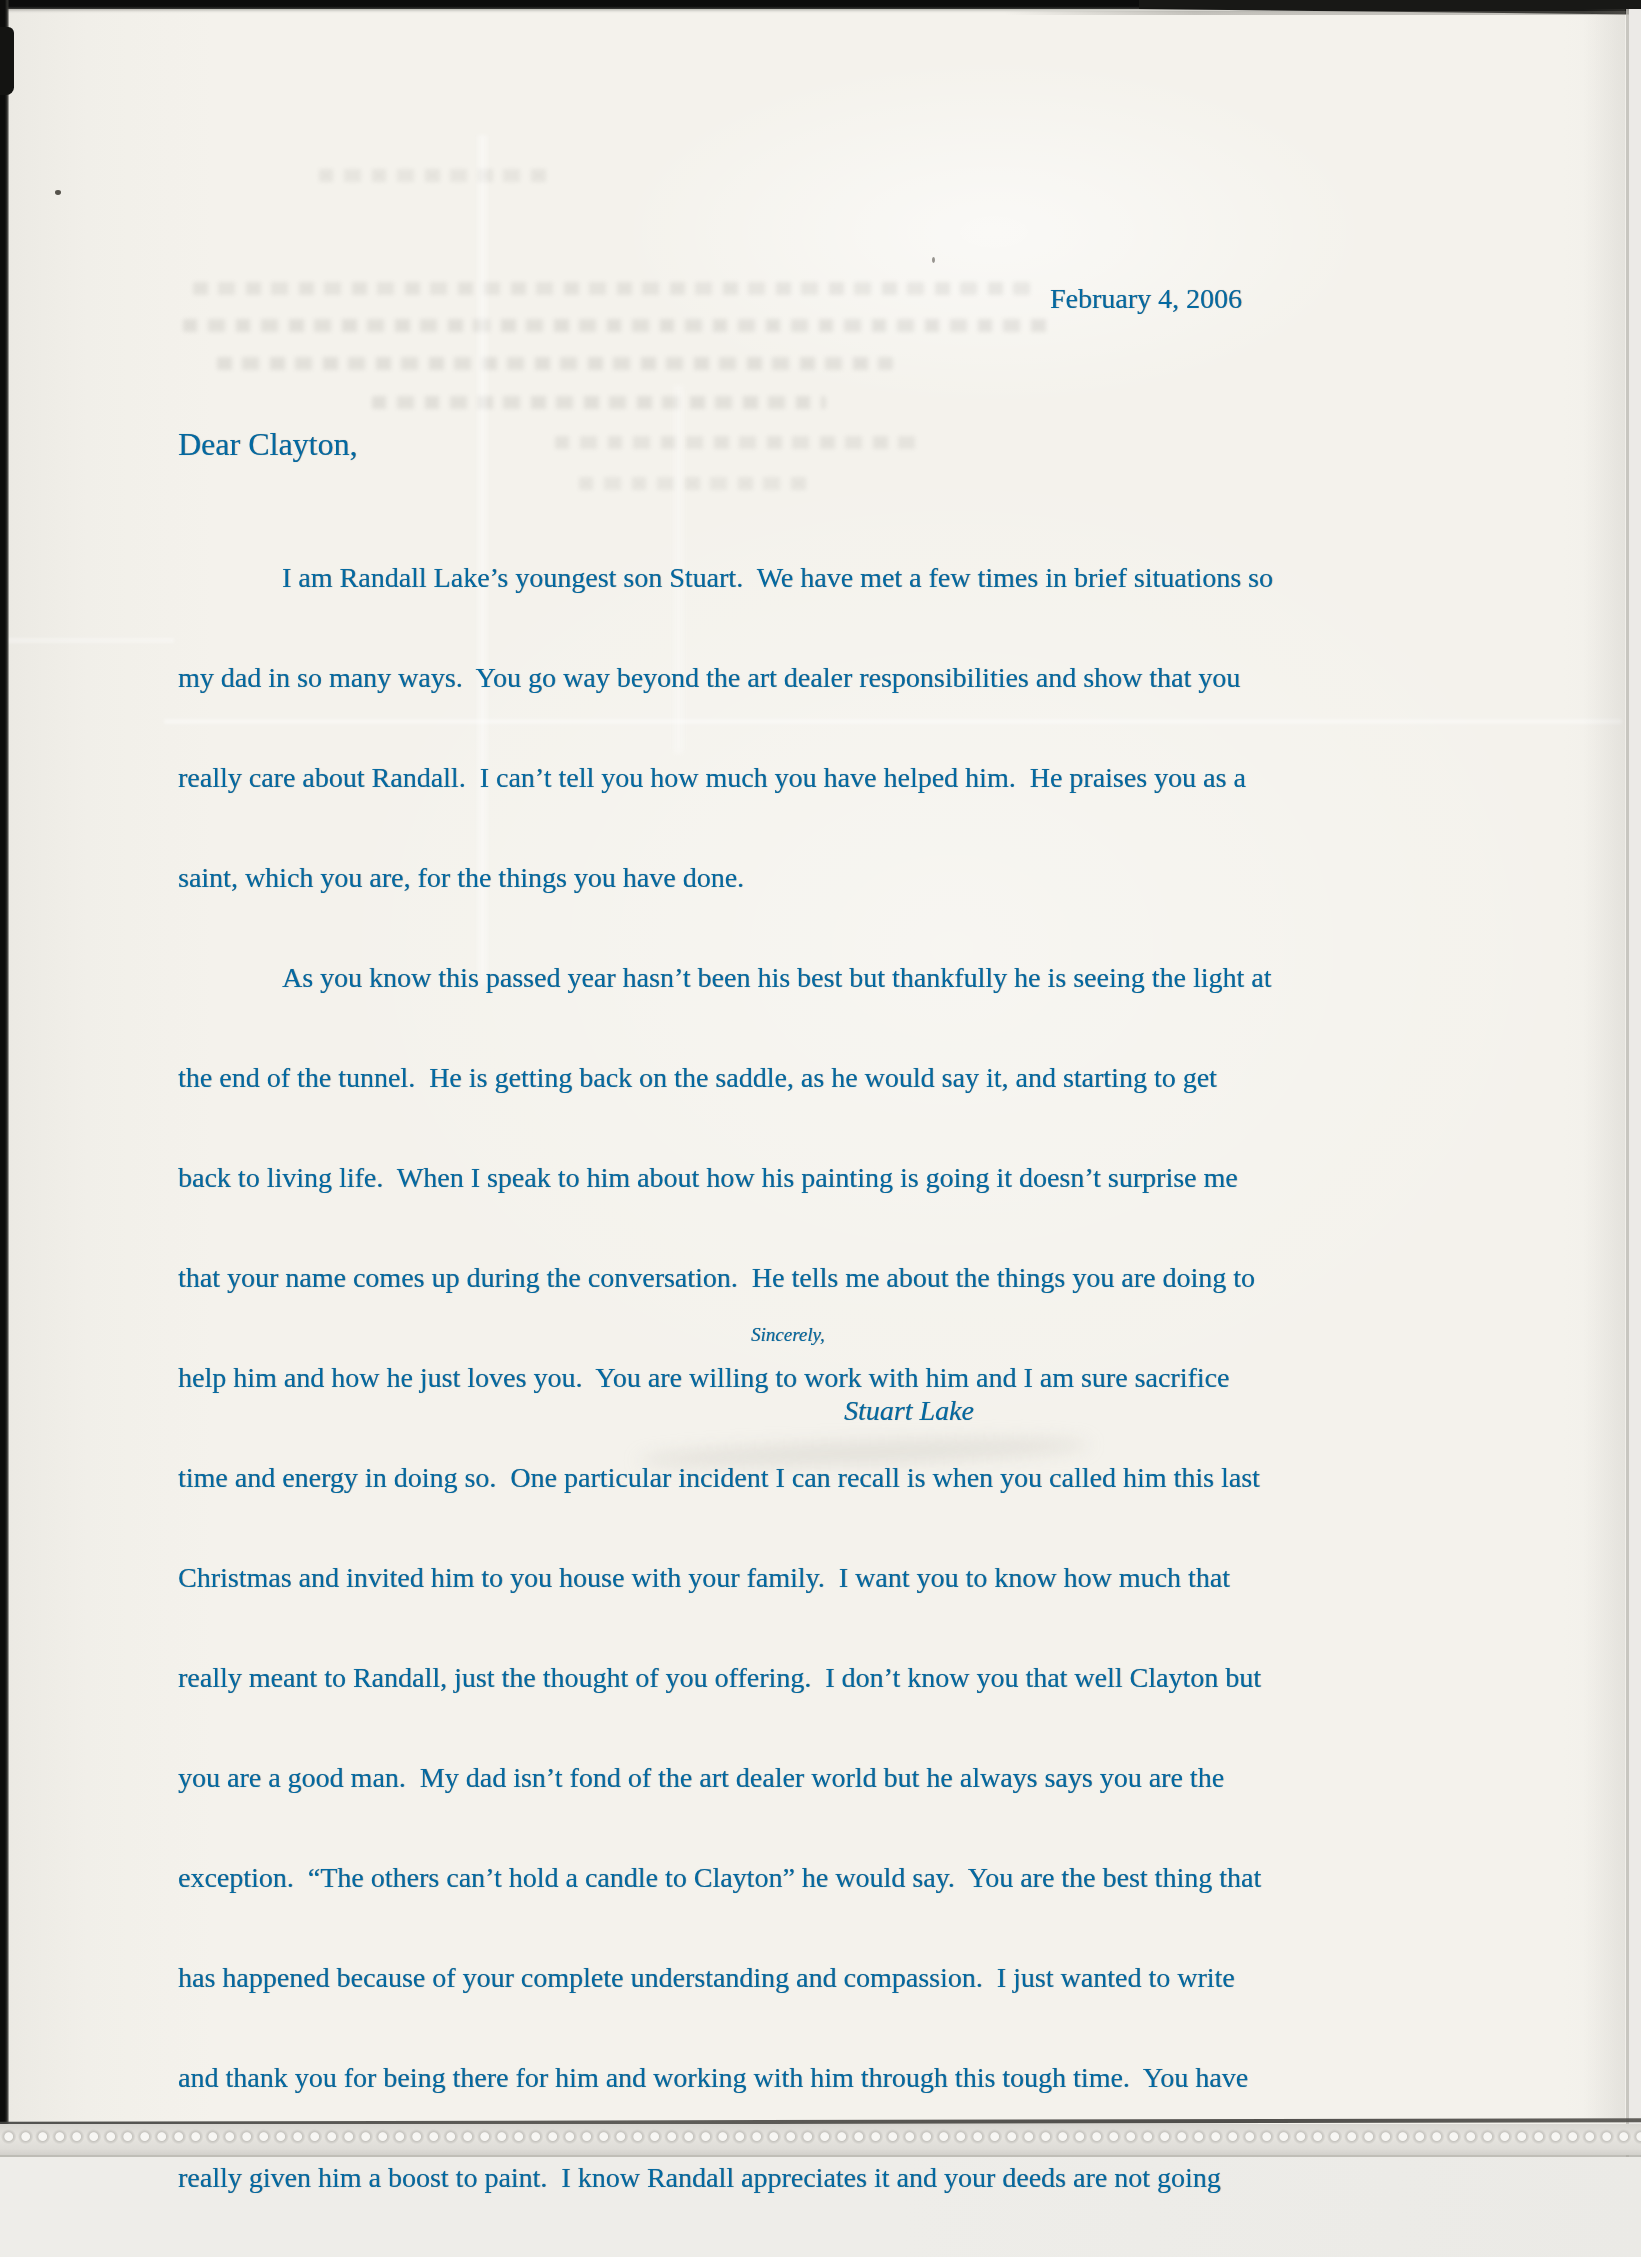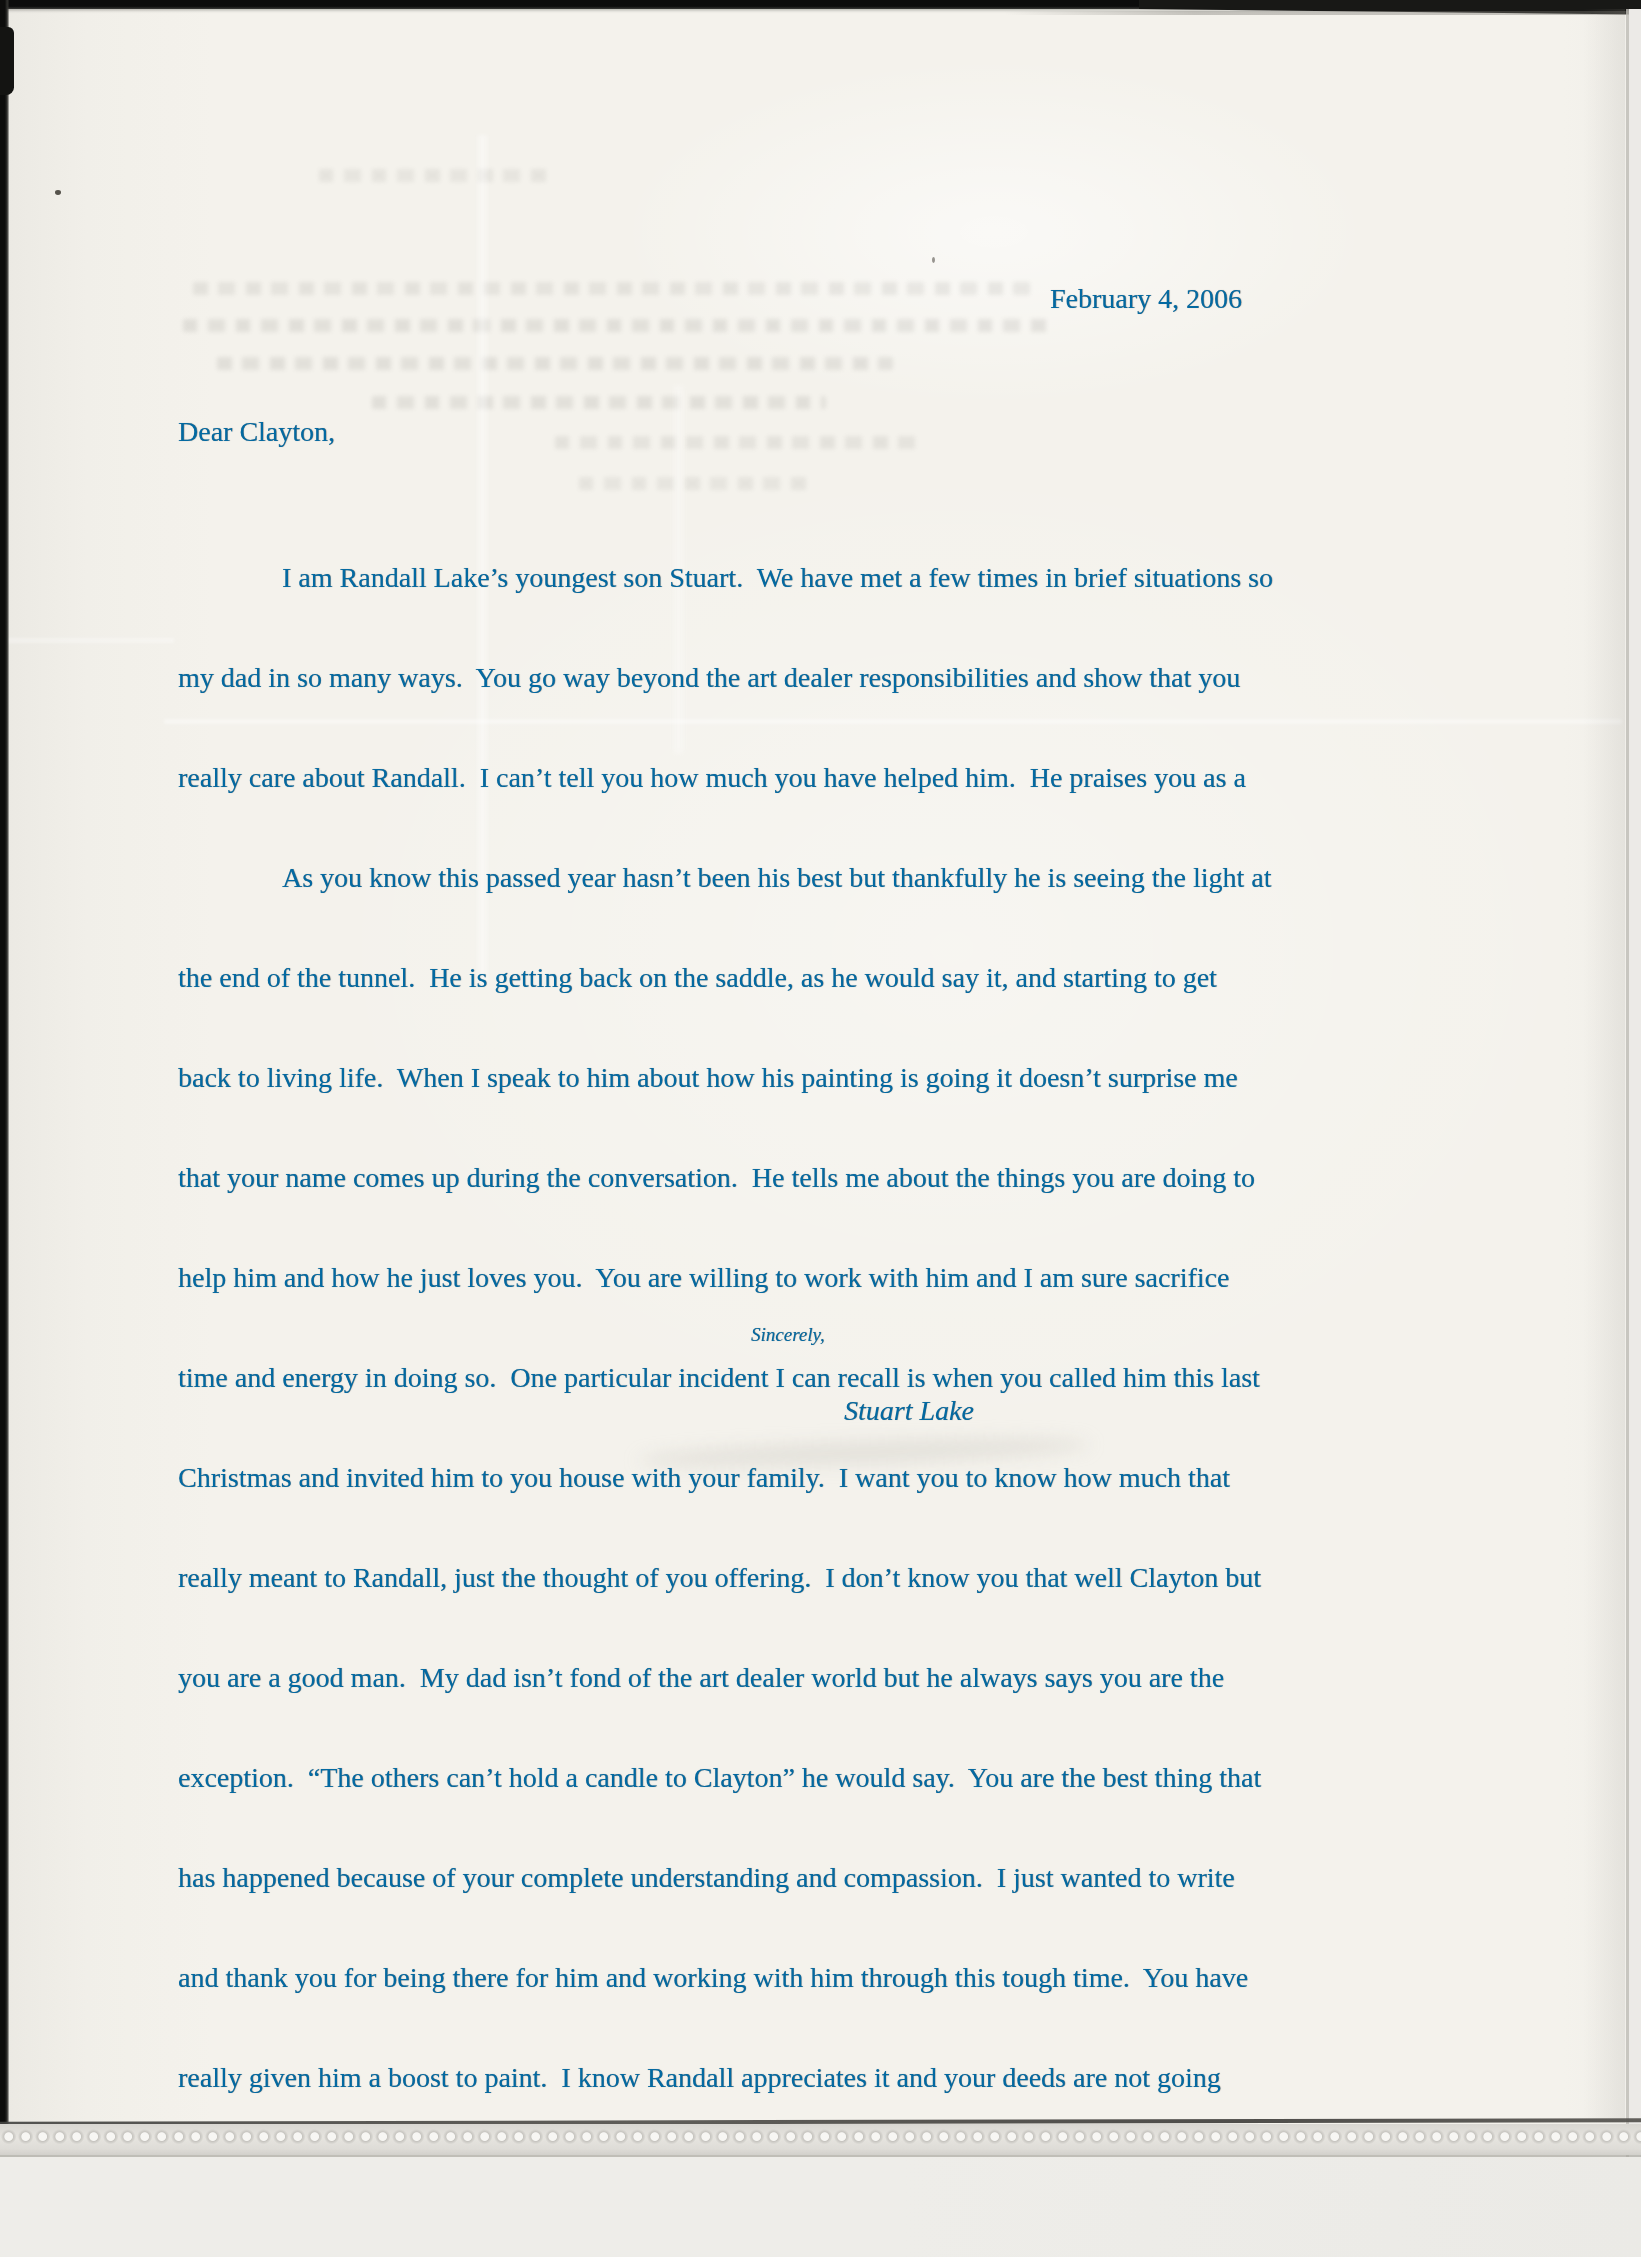--- a/index.html
+++ b/index.html
@@ -116,21 +116,21 @@
   }
   .speck { background: #55524b; border-radius: 50%; }
 
   
   .ink {
     color: #0369a1;
     text-shadow: 0.4px 0.4px 0.7px rgba(45,44,42,.5);
     white-space: pre;
   }
   #date-line   { left: 1050px; top: 283px; font-size: 28px; }
-  #salutation  { left: 178px;  top: 416px; font-size: 28px; }
+  #salutation  { left: 178px;  top: 426px; font-size: 32px; }
   #body        { left: 178px;  top: 496px; font-size: 28px; }
   #body .line  { height: 36px; line-height: 36px; }
   #body .indent{ padding-left: 104px; }
   #closing     { left: 751px;  top: 1324px; font-size: 19px; font-style: italic; }
   #signature   { left: 844px;  top: 1395px; font-size: 28px; font-style: italic; }
 </style>
 </head>
 <body>
 
 <div id="paper" class="abs"></div>
@@ -167,20 +167,21 @@
 <div id="protector-bottom-line" class="abs"></div>
 <div id="below-protector" class="abs"></div>
 
 <div id="date-line" class="abs ink">February 4, 2006</div>
 <div id="salutation" class="abs ink">Dear Clayton,</div>
 
 <div id="body" class="abs ink">
   <div class="line indent">I am Randall Lake’s youngest son Stuart.  We have met a few times in brief situations so</div>
   <div class="line">my dad in so many ways.  You go way beyond the art dealer responsibilities and show that you</div>
   <div class="line">really care about Randall.  I can’t tell you how much you have helped him.  He praises you as a</div>
+  <div class="line">saint, which you are, for the things you have done.</div>
   <div class="line indent">As you know this passed year hasn’t been his best but thankfully he is seeing the light at</div>
   <div class="line">the end of the tunnel.  He is getting back on the saddle, as he would say it, and starting to get</div>
   <div class="line">back to living life.  When I speak to him about how his painting is going it doesn’t surprise me</div>
   <div class="line">that your name comes up during the conversation.  He tells me about the things you are doing to</div>
   <div class="line">help him and how he just loves you.  You are willing to work with him and I am sure sacrifice</div>
   <div class="line">time and energy in doing so.  One particular incident I can recall is when you called him this last</div>
   <div class="line">Christmas and invited him to you house with your family.  I want you to know how much that</div>
   <div class="line">really meant to Randall, just the thought of you offering.  I don’t know you that well Clayton but</div>
   <div class="line">you are a good man.  My dad isn’t fond of the art dealer world but he always says you are the</div>
   <div class="line">exception.  “The others can’t hold a candle to Clayton” he would say.  You are the best thing that</div>

